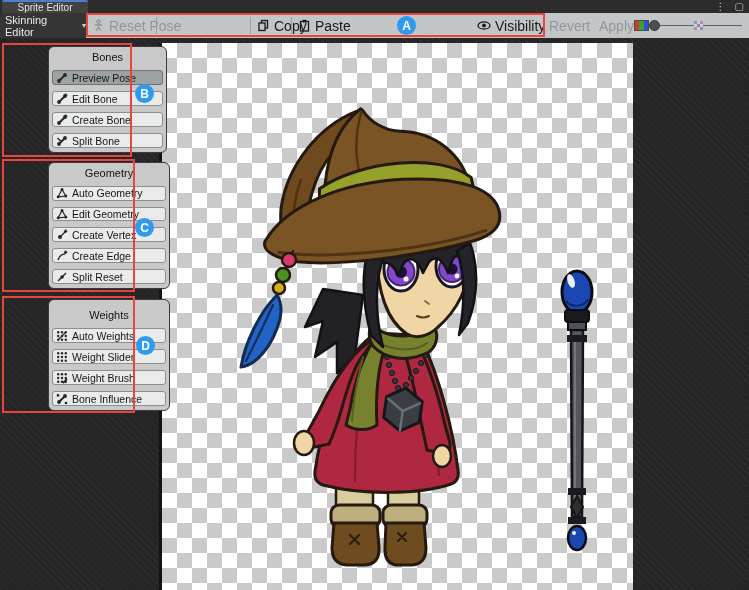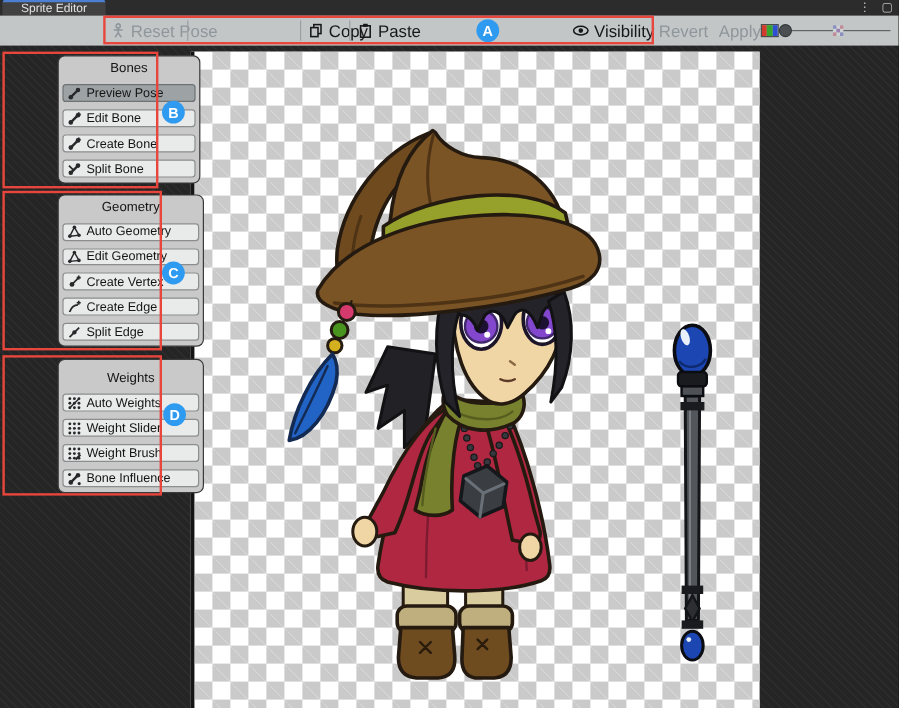--- a/index.html
+++ b/index.html
@@ -105,20 +105,24 @@
     <div class="tab">
         <span>Sprite Editor</span>
       </div>
     <div class="win-icons">
       <span>⋮</span>
       <span>▢</span>
     </div>
   </div>
 
   <div class="toolbar">
+    <div class="mode-btn">
+      <span>Skinning Editor</span>
+      <span class="caret">▾</span>
+    </div>
 
     <div class="tbtn disabled" style="left:92px;">
       <svg width="13" height="13" viewBox="0 0 13 13">
           <circle cx="6.5" cy="2.6" r="1.7" fill="none" stroke="#16181a" stroke-width="1.3"></circle>
           <path d="M6.5,4.4 V8.2 M2.8,6 H10.2 M6.5,8.2 L4,12 M6.5,8.2 L9,12" stroke="#16181a" stroke-width="1.3" fill="none"></path>
         </svg>
       <span>Reset Pose</span>
     </div>
     <div class="tdiv" style="left:156px;"></div>
 
@@ -349,21 +353,21 @@
           <path d="M2,10 Q4,4 9,4" fill="none" stroke="#26282a" stroke-width="1.5"></path>
           <use href="#ic-plus"></use>
         </svg>
         <span>Create Edge</span>
       </div>
     <div class="pbtn">
         <svg width="12" height="12" viewBox="0 0 12 12">
           <path d="M2,10 L10,2" stroke="#26282a" stroke-width="1.5"></path>
           <circle cx="6" cy="6" r="1.8" fill="#26282a"></circle>
         </svg>
-        <span>Split Edge</span>
+        <span>Split Reset</span>
       </div>
   </div>
 
   <div class="panel" style="left:8px; top:299px; width:122px; height:112px;justify-content:flex-end;">
     <h3>Weights</h3>
     <div class="pbtn">
         <svg width="12" height="12" viewBox="0 0 12 12">
           <use href="#ic-dots"></use>
           <path d="M2,10 L10,2" stroke="#26282a" stroke-width="1.2"></path>
         </svg>

